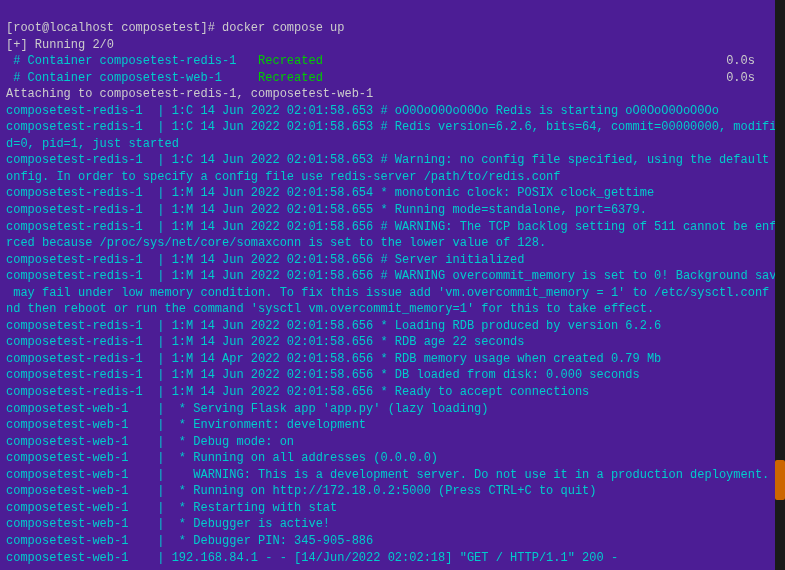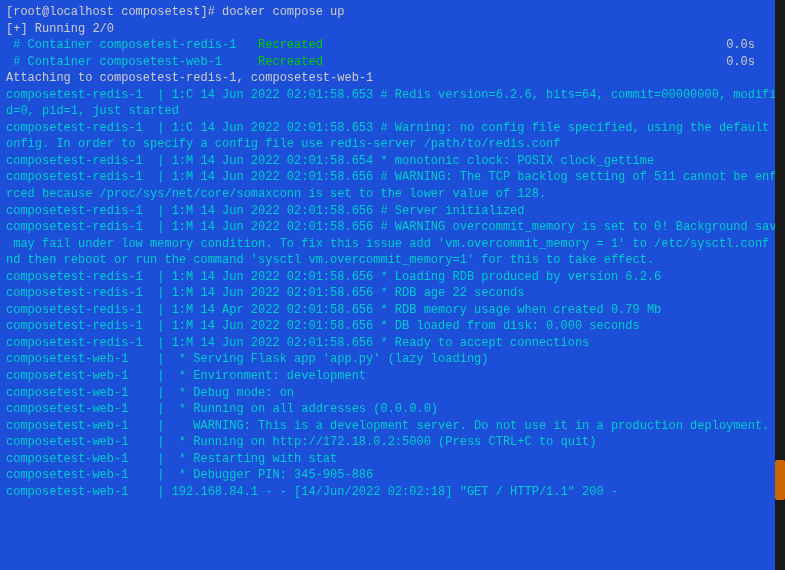--- a/index.html
+++ b/index.html
@@ -8,22 +8,22 @@
       font-family: 'Courier New', Courier, monospace;
       font-size: 12px;
       color: #cccccc;
       width: 785px;
       height: 570px;
       overflow: hidden;
     }
     .terminal {
       width: 785px;
       height: 570px;
-      background: #1d4ed8;
-      padding: 4px 6px;
+      background: #4c1d95;
+      padding: 20px 6px;
       overflow: hidden;
       position: relative;
     }
     .line {
       white-space: pre;
       line-height: 1.38;
       display: flex;
       flex-wrap: nowrap;
     }
     .cyan { color: #00cccc; }
@@ -66,33 +66,39 @@
 
   <div class="line">
     <span class="cyan"> # Container composetest-web-1     </span><span class="green">Recreated</span><span class="white">                                                        0.0s</span>
   </div>
 
   <div class="line">
     <span class="white">Attaching to composetest-redis-1, composetest-web-1</span>
   </div>
 
   <div class="line">
+    <span class="cyan">composetest-redis-1  | 1:C 14 Jun 2022 02:01:58.653 # oO0OoO0OoO0Oo Redis is starting oO0OoO0OoO0Oo</span>
+  </div>
+  <div class="line">
     <span class="cyan">composetest-redis-1  | 1:C 14 Jun 2022 02:01:58.653 # Redis version=6.2.6, bits=64, commit=00000000, modifie</span>
   </div>
   <div class="line">
     <span class="cyan">d=0, pid=1, just started</span>
   </div>
   <div class="line">
     <span class="cyan">composetest-redis-1  | 1:C 14 Jun 2022 02:01:58.653 # Warning: no config file specified, using the default c</span>
   </div>
   <div class="line">
     <span class="cyan">onfig. In order to specify a config file use redis-server /path/to/redis.conf</span>
   </div>
   <div class="line">
     <span class="cyan">composetest-redis-1  | 1:M 14 Jun 2022 02:01:58.654 * monotonic clock: POSIX clock_gettime</span>
+  </div>
+  <div class="line">
+    <span class="cyan">composetest-redis-1  | 1:M 14 Jun 2022 02:01:58.655 * Running mode=standalone, port=6379.</span>
   </div>
   <div class="line">
     <span class="cyan">composetest-redis-1  | 1:M 14 Jun 2022 02:01:58.656 # WARNING: The TCP backlog setting of 511 cannot be enfo</span>
   </div>
   <div class="line">
     <span class="cyan">rced because /proc/sys/net/core/somaxconn is set to the lower value of 128.</span>
   </div>
   <div class="line">
     <span class="cyan">composetest-redis-1  | 1:M 14 Jun 2022 02:01:58.656 # Server initialized</span>
   </div>
@@ -135,20 +141,23 @@
   <div class="line">
     <span class="cyan">composetest-web-1    |    WARNING: This is a development server. Do not use it in a production deployment.</span>
   </div>
   <div class="line">
     <span class="cyan">composetest-web-1    |  * Running on http://172.18.0.2:5000 (Press CTRL+C to quit)</span>
   </div>
   <div class="line">
     <span class="cyan">composetest-web-1    |  * Restarting with stat</span>
   </div>
   <div class="line">
+    <span class="cyan">composetest-web-1    |  * Debugger is active!</span>
+  </div>
+  <div class="line">
     <span class="cyan">composetest-web-1    |  * Debugger PIN: 345-905-886</span>
   </div>
   <div class="line">
     <span class="cyan">composetest-web-1    | 192.168.84.1 - - [14/Jun/2022 02:02:18] "GET / HTTP/1.1" 200 -</span>
   </div>
 
   <div class="scrollbar">
     <div class="scrollbar-thumb"></div>
   </div>
 </div>

